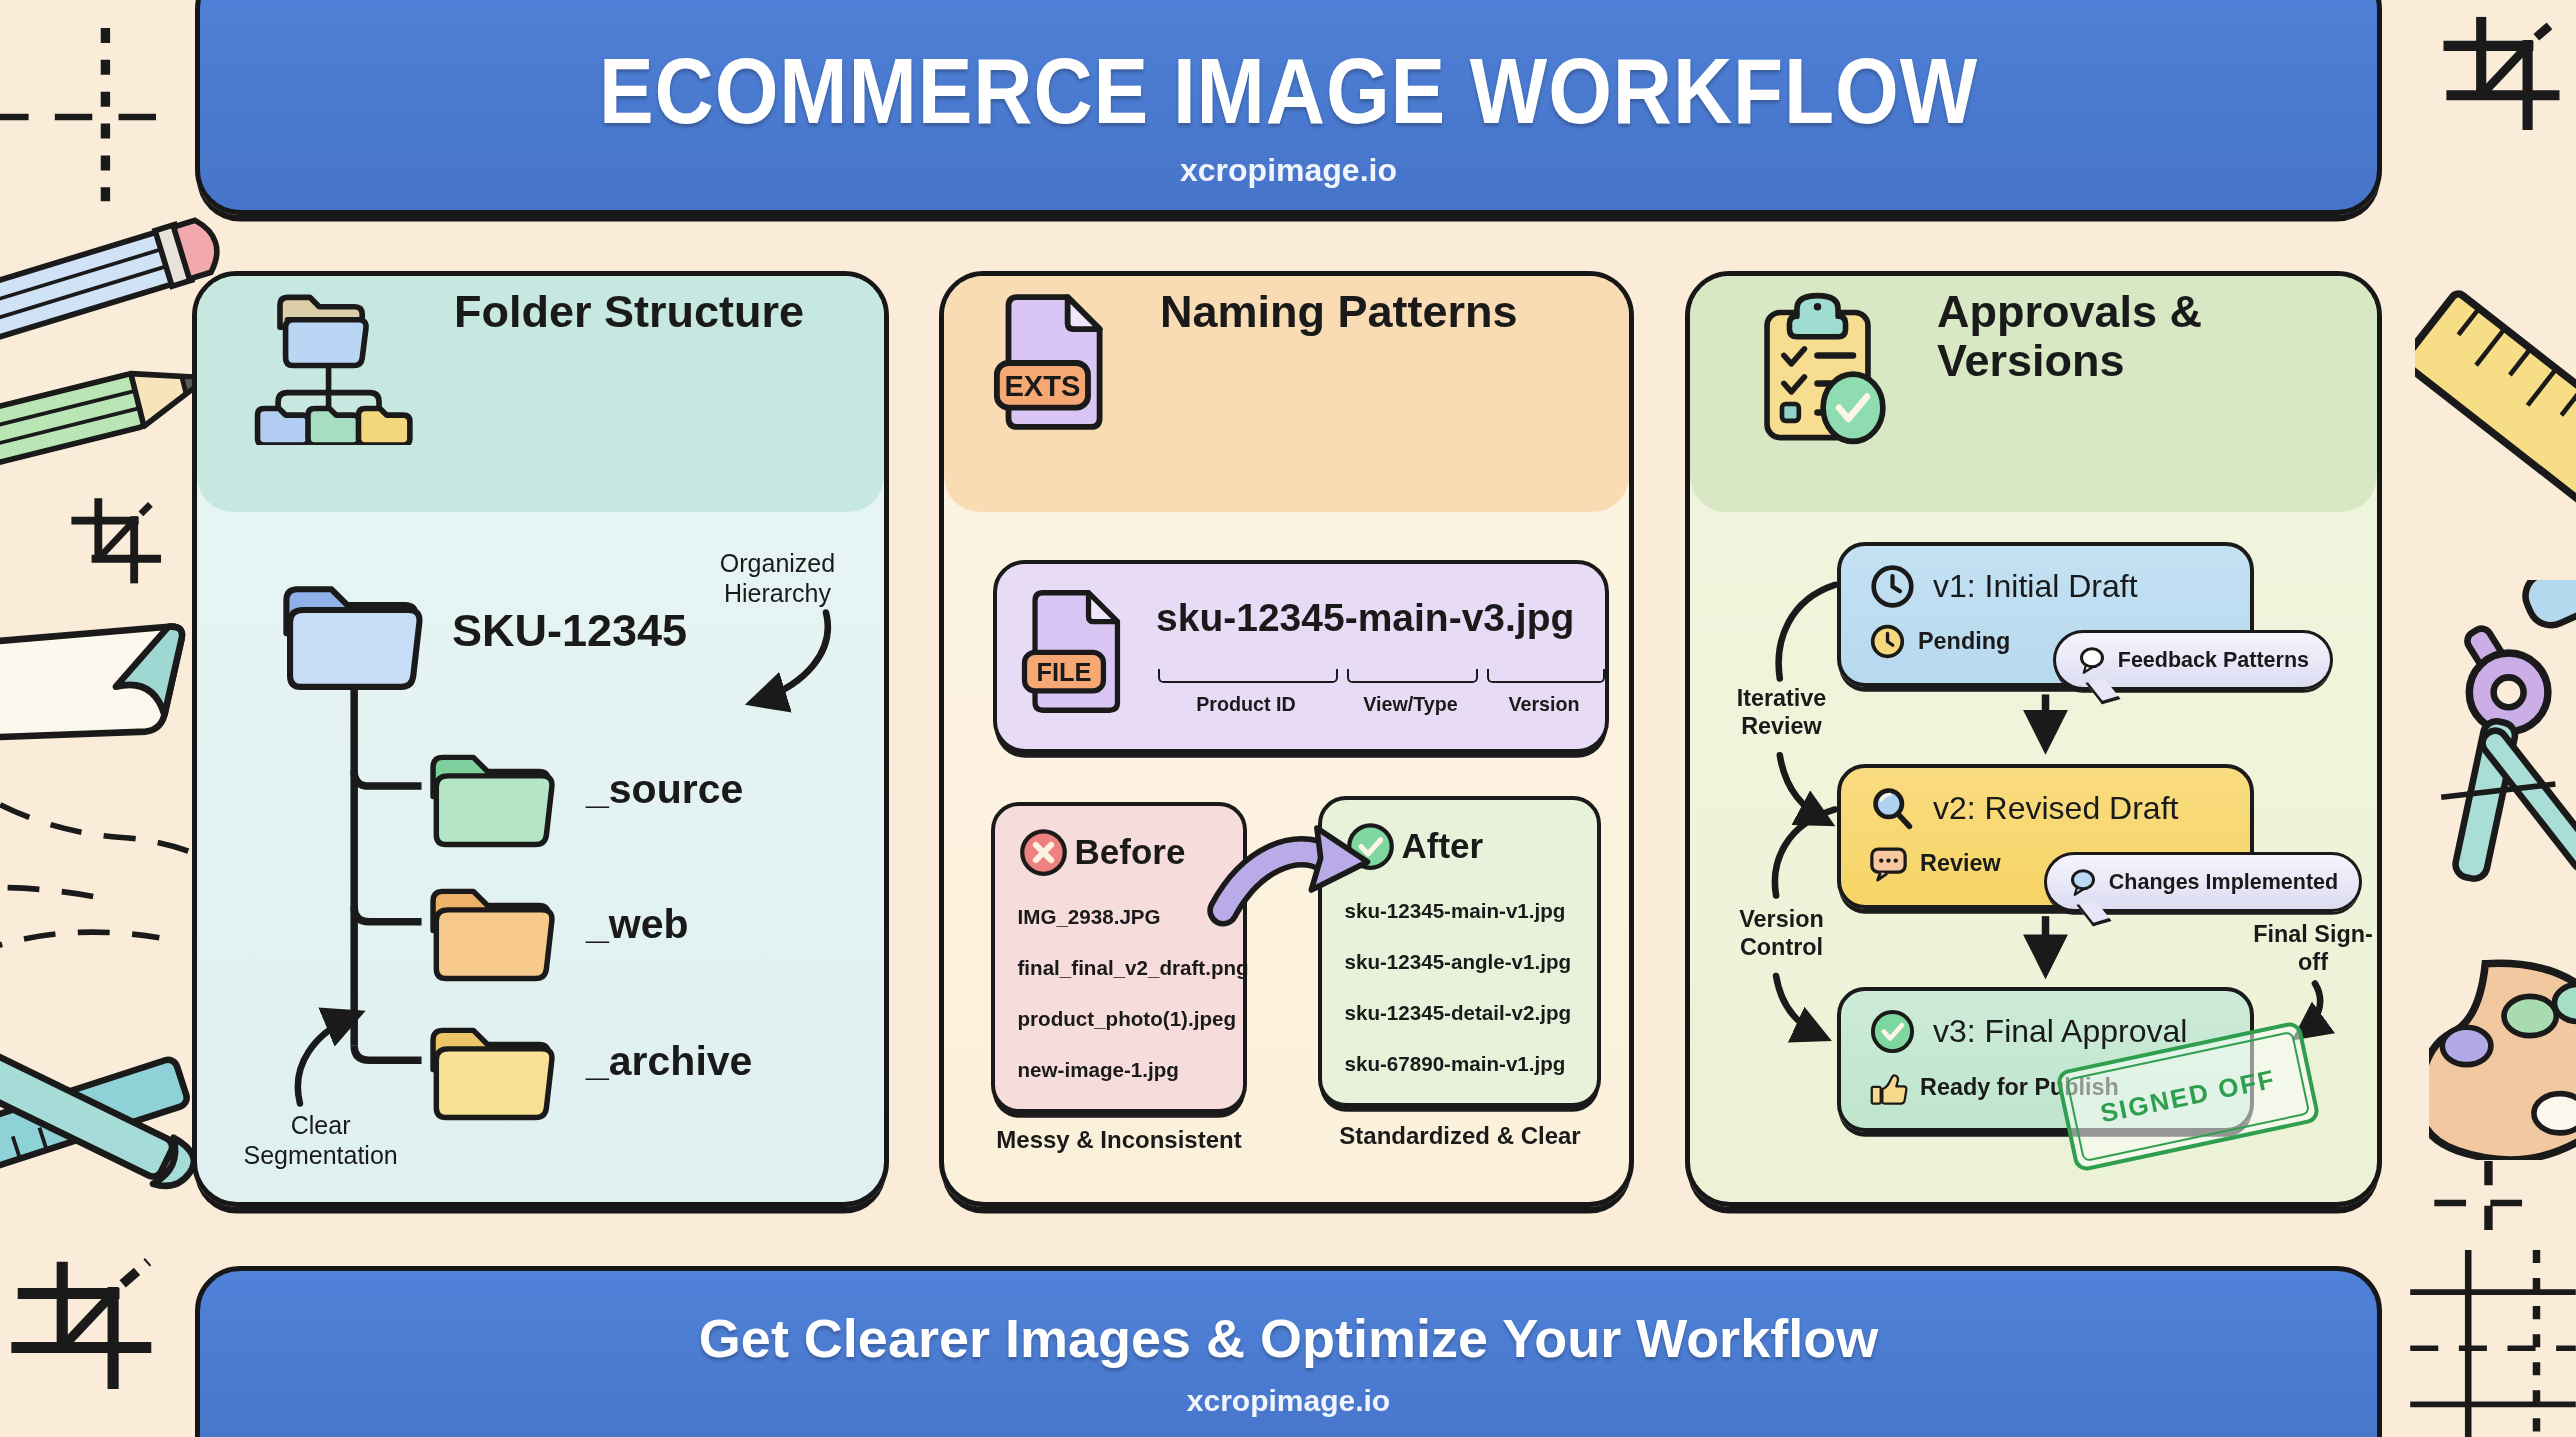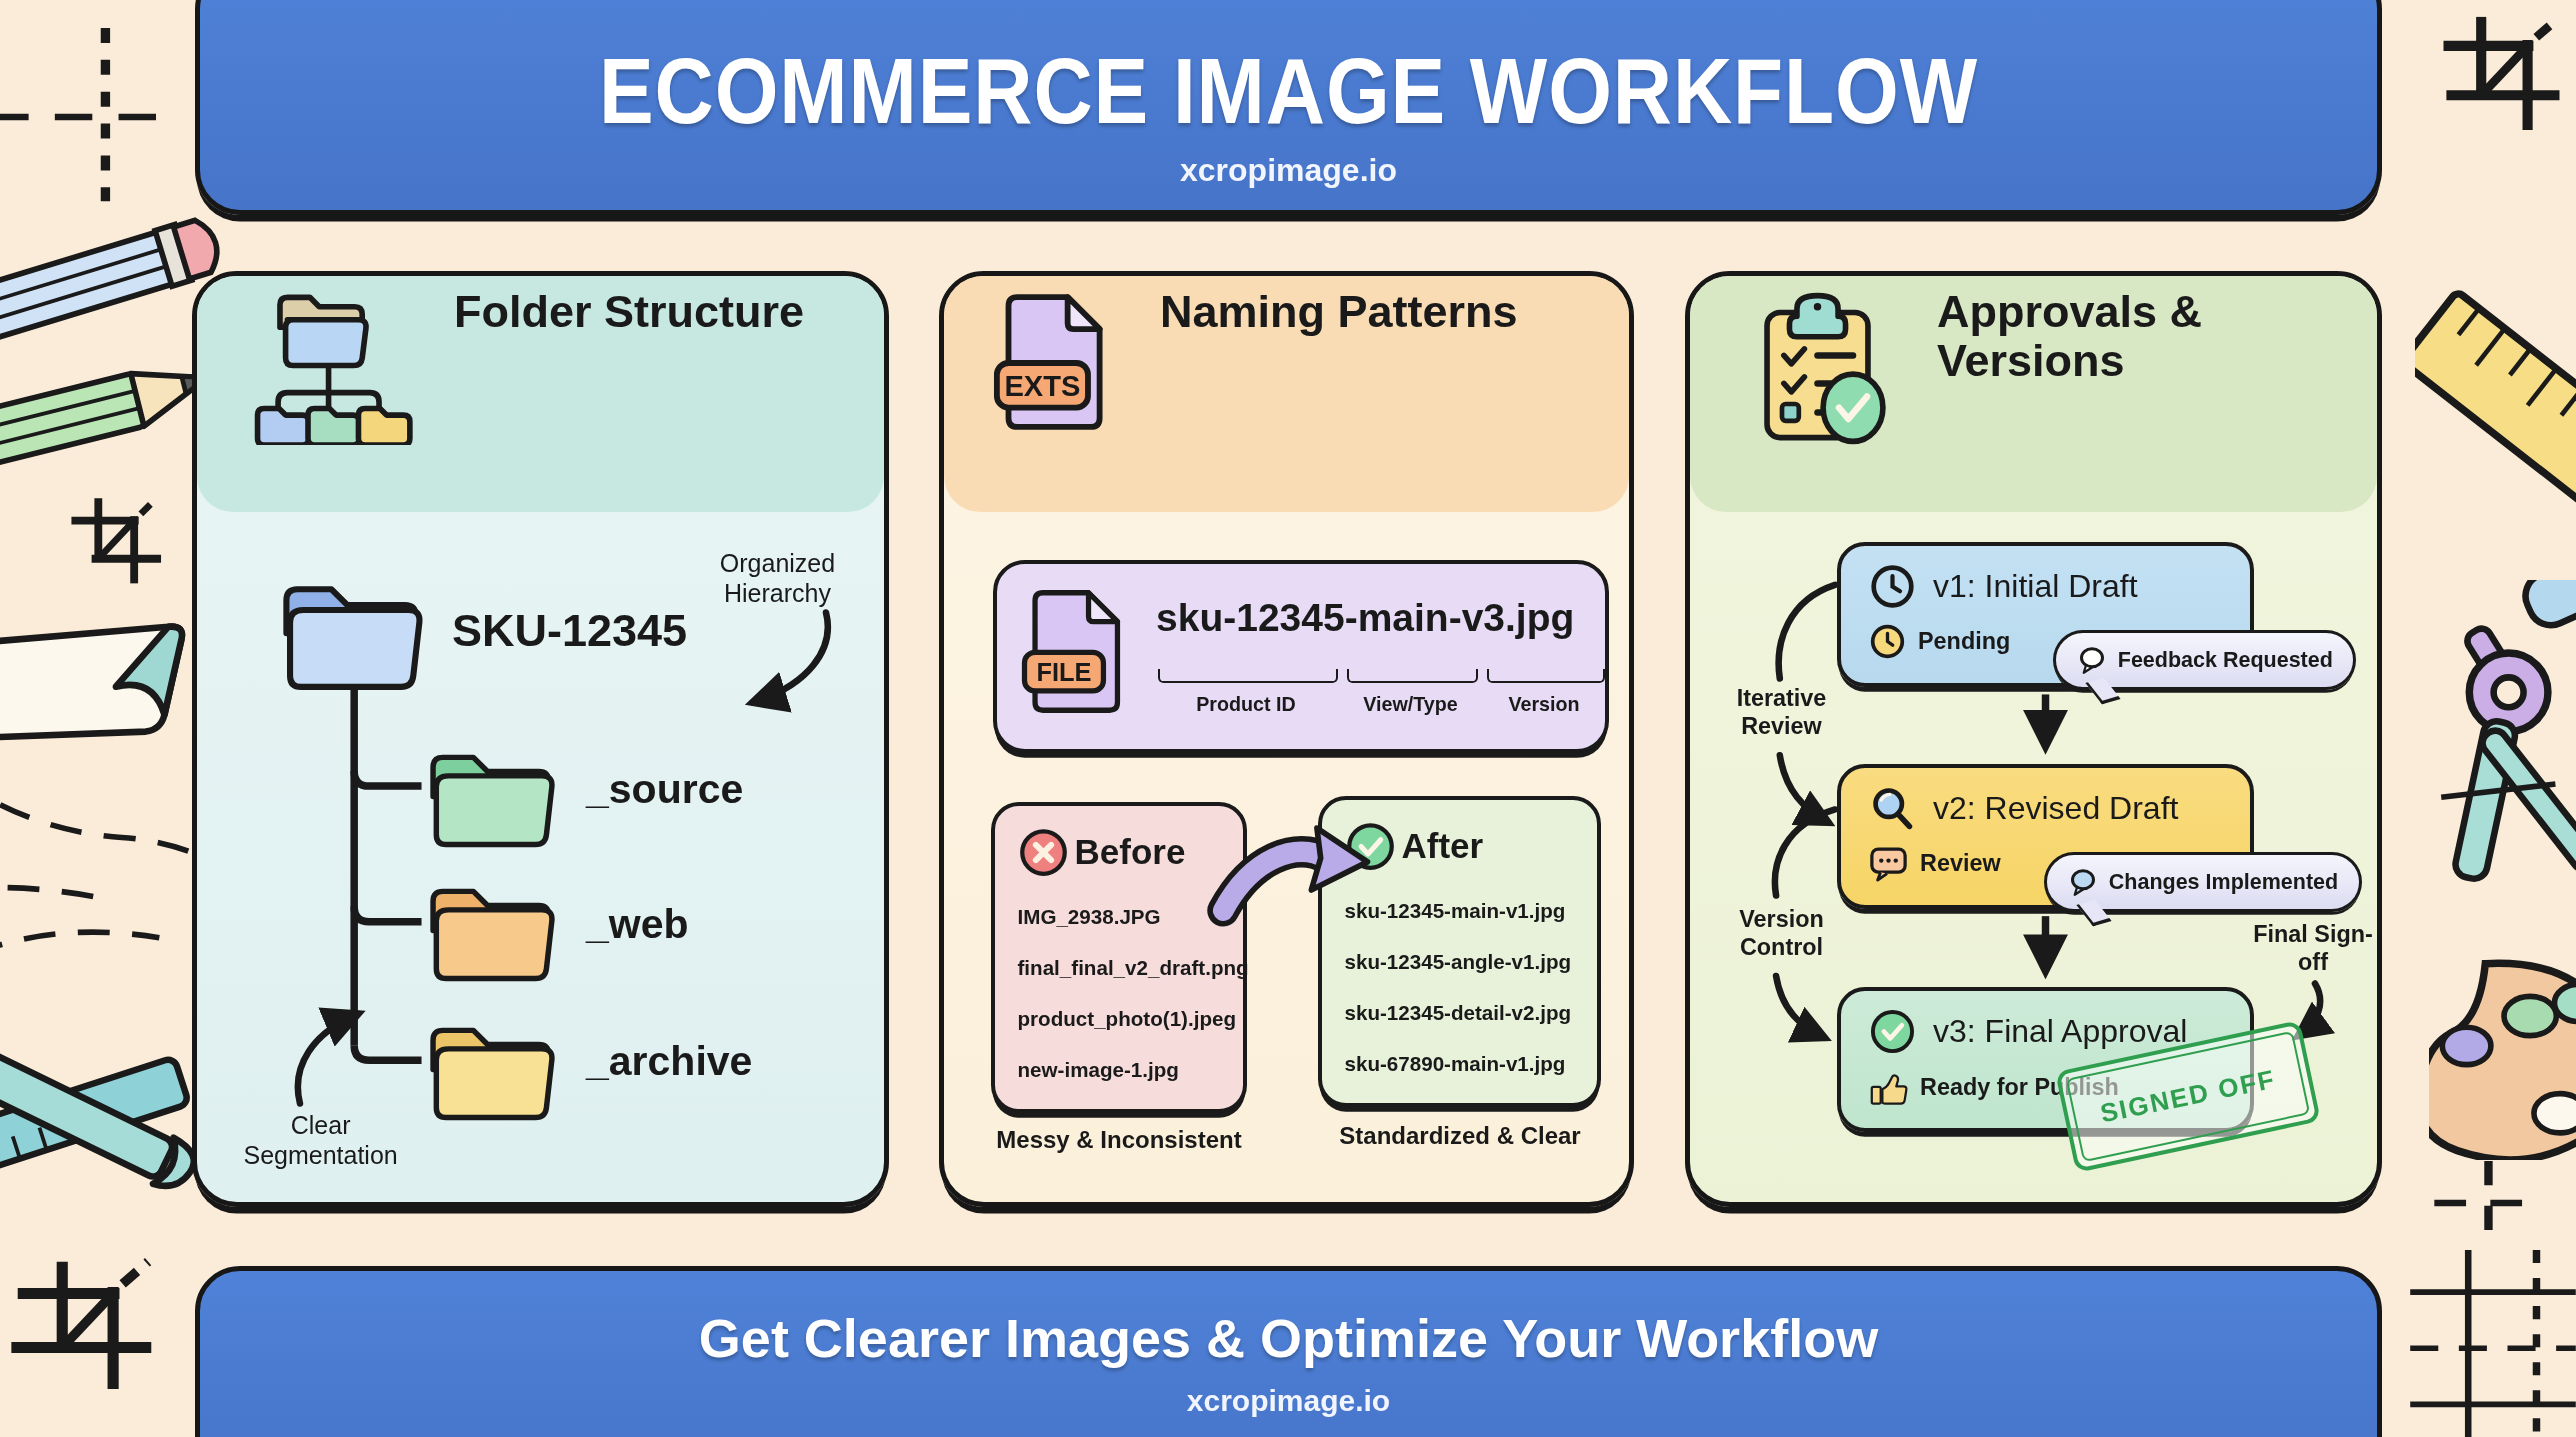--- a/index.html
+++ b/index.html
@@ -388,21 +388,21 @@
         <path d="M25,14 V25 L32,30" fill="none" stroke="#1a1a1a" stroke-width="4.5" stroke-linecap="round"></path>
       </svg>
       <span class="vstatus">Pending</span>
     </div>
   </div>
   <div class="bubble" style="left:363px;top:354px;">
     <svg width="30" height="30" viewBox="0 0 40 40">
       <ellipse cx="20" cy="17" rx="14" ry="12" fill="#fff" stroke="#1a1a1a" stroke-width="4"></ellipse>
       <path d="M12,27 l-3,10 l11,-7 z" fill="#fff" stroke="#1a1a1a" stroke-width="3" stroke-linejoin="round"></path>
     </svg>
-    <span class="bubble-text">Feedback Requested</span>
+    <span class="bubble-text">Feedback Patterns</span>
   </div>
 
   <div class="abs vbox v2">
     <div class="vtitle-row">
       <svg width="47" height="47" viewBox="0 0 50 50">
         <circle cx="21" cy="20" r="14" fill="#aed3f2" stroke="#1a1a1a" stroke-width="5"></circle>
         <line x1="31" y1="31" x2="43" y2="44" stroke="#1a1a1a" stroke-width="6" stroke-linecap="round"></line>
         <path d="M13,16 q3,-5 9,-6" fill="none" stroke="#fdf6e8" stroke-width="3.5" stroke-linecap="round"></path>
       </svg>
       <span class="vtitle">v2: Revised Draft</span>

